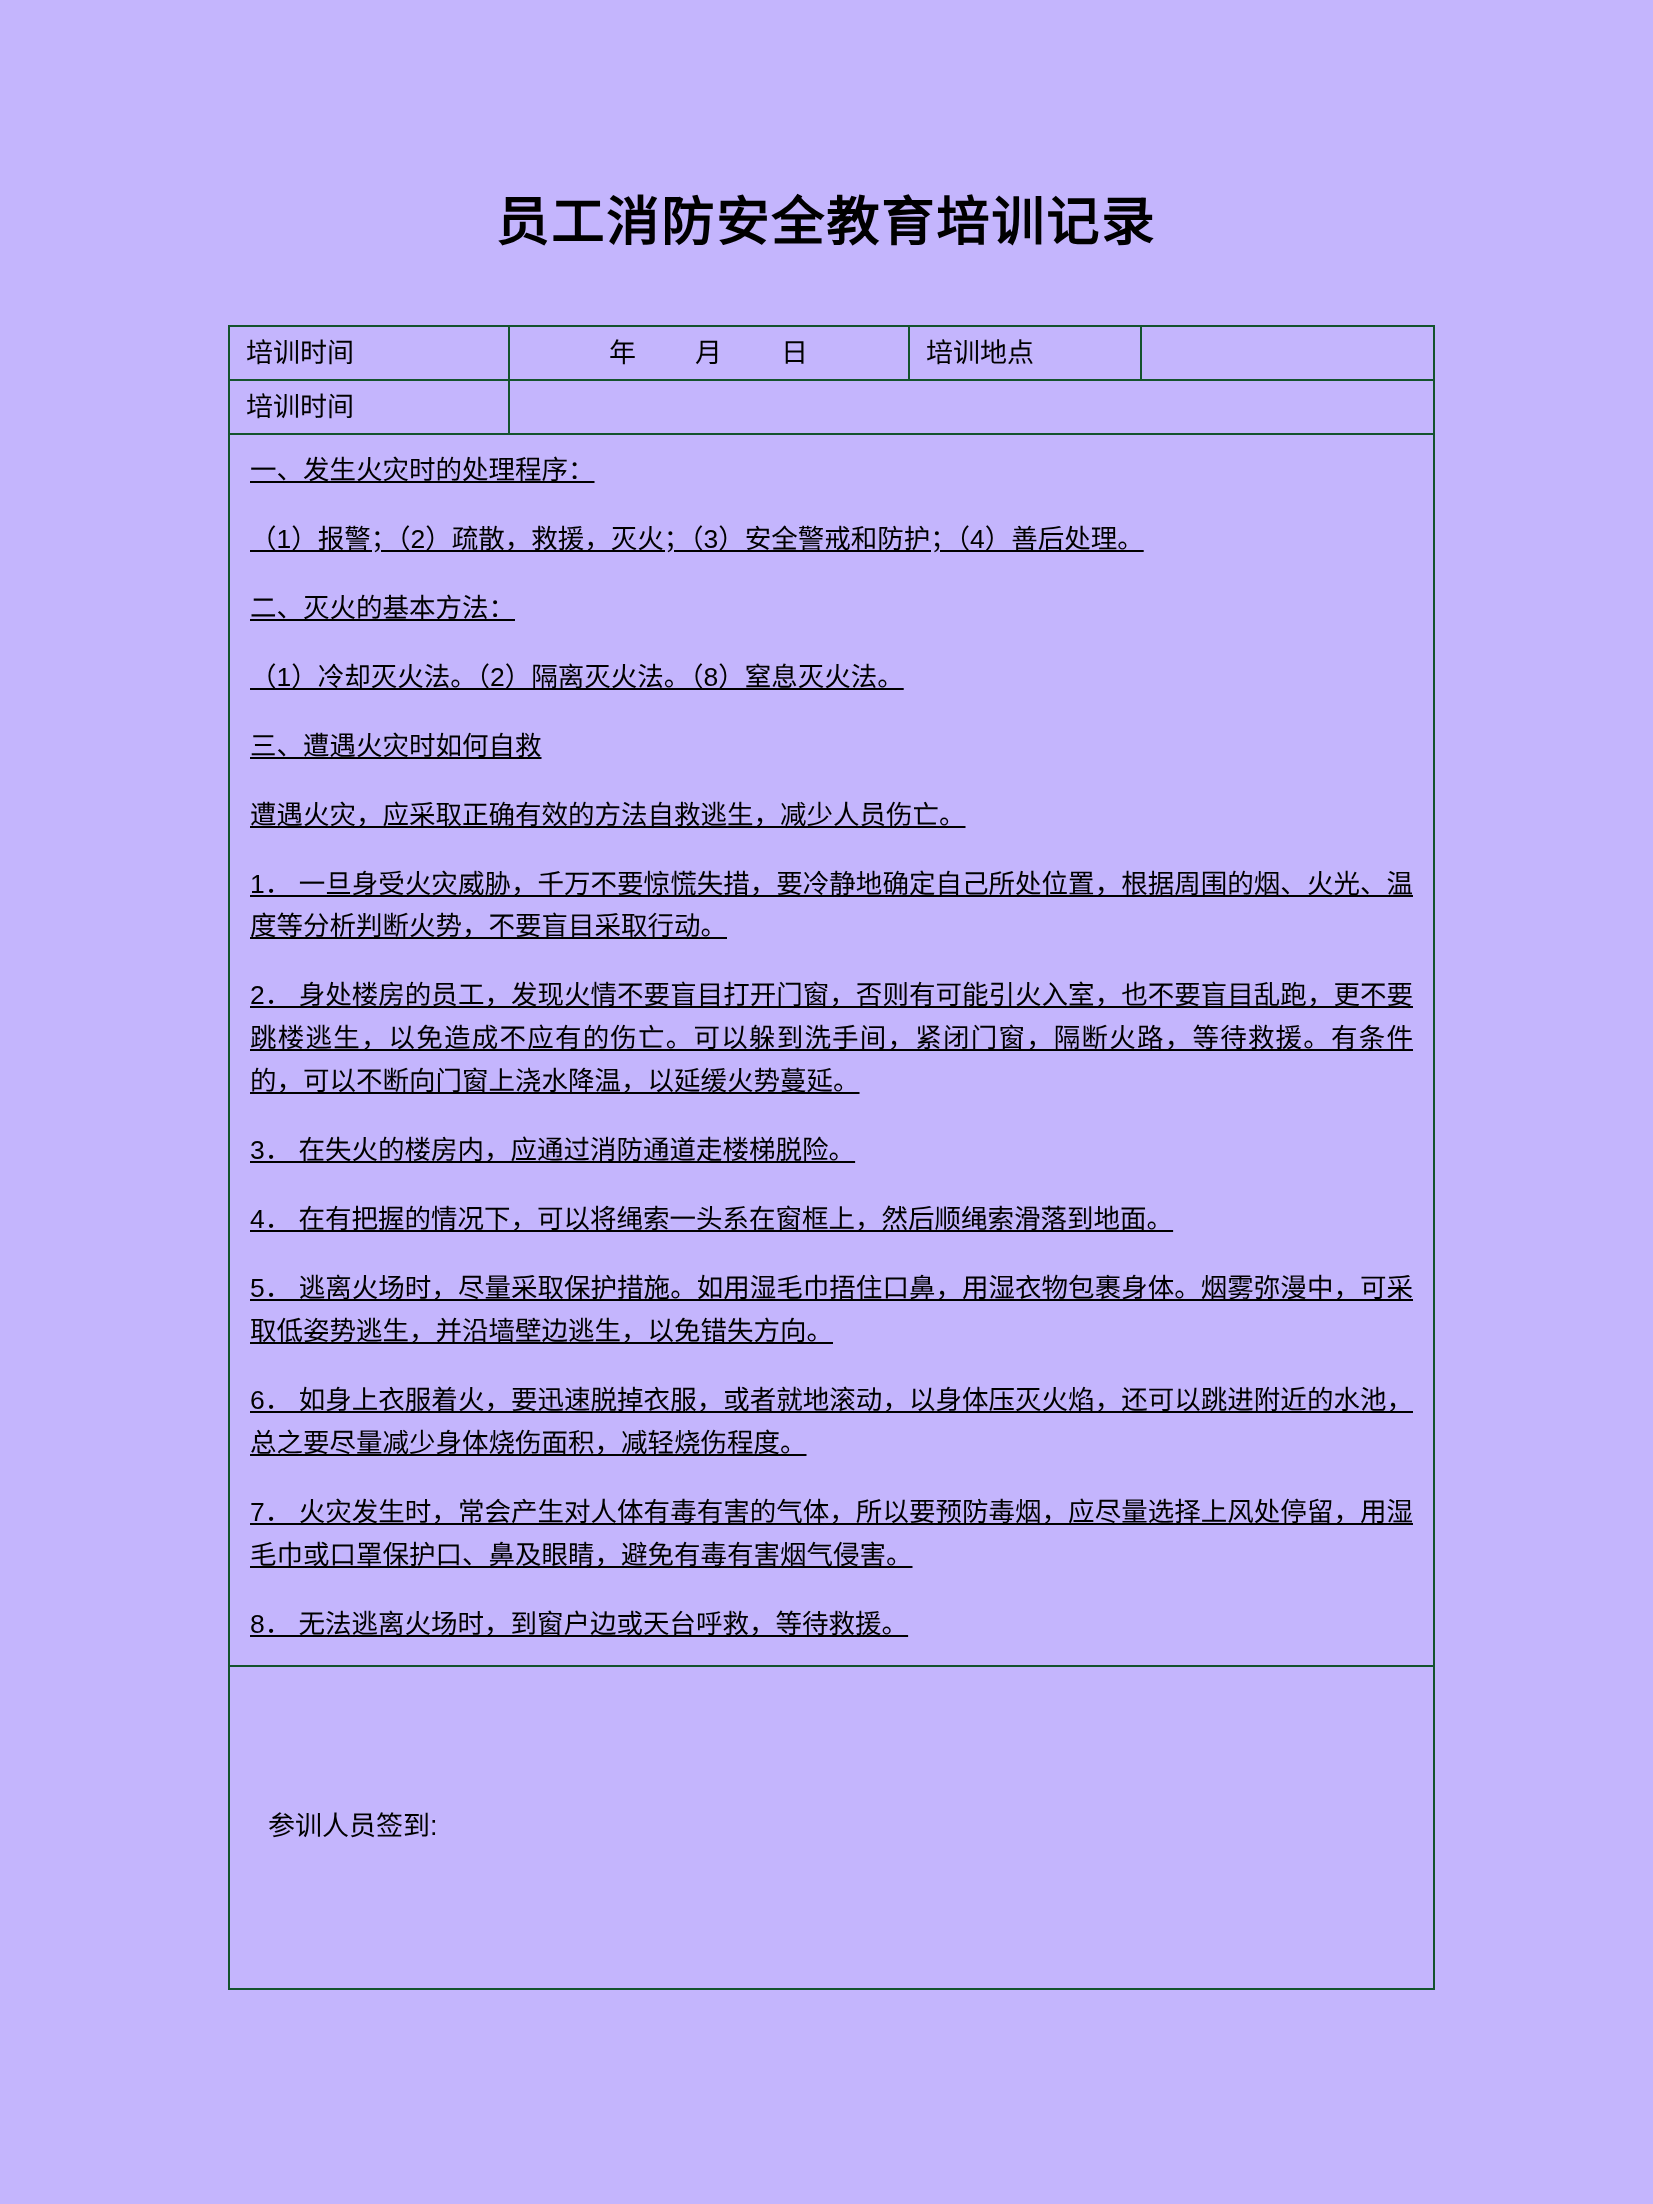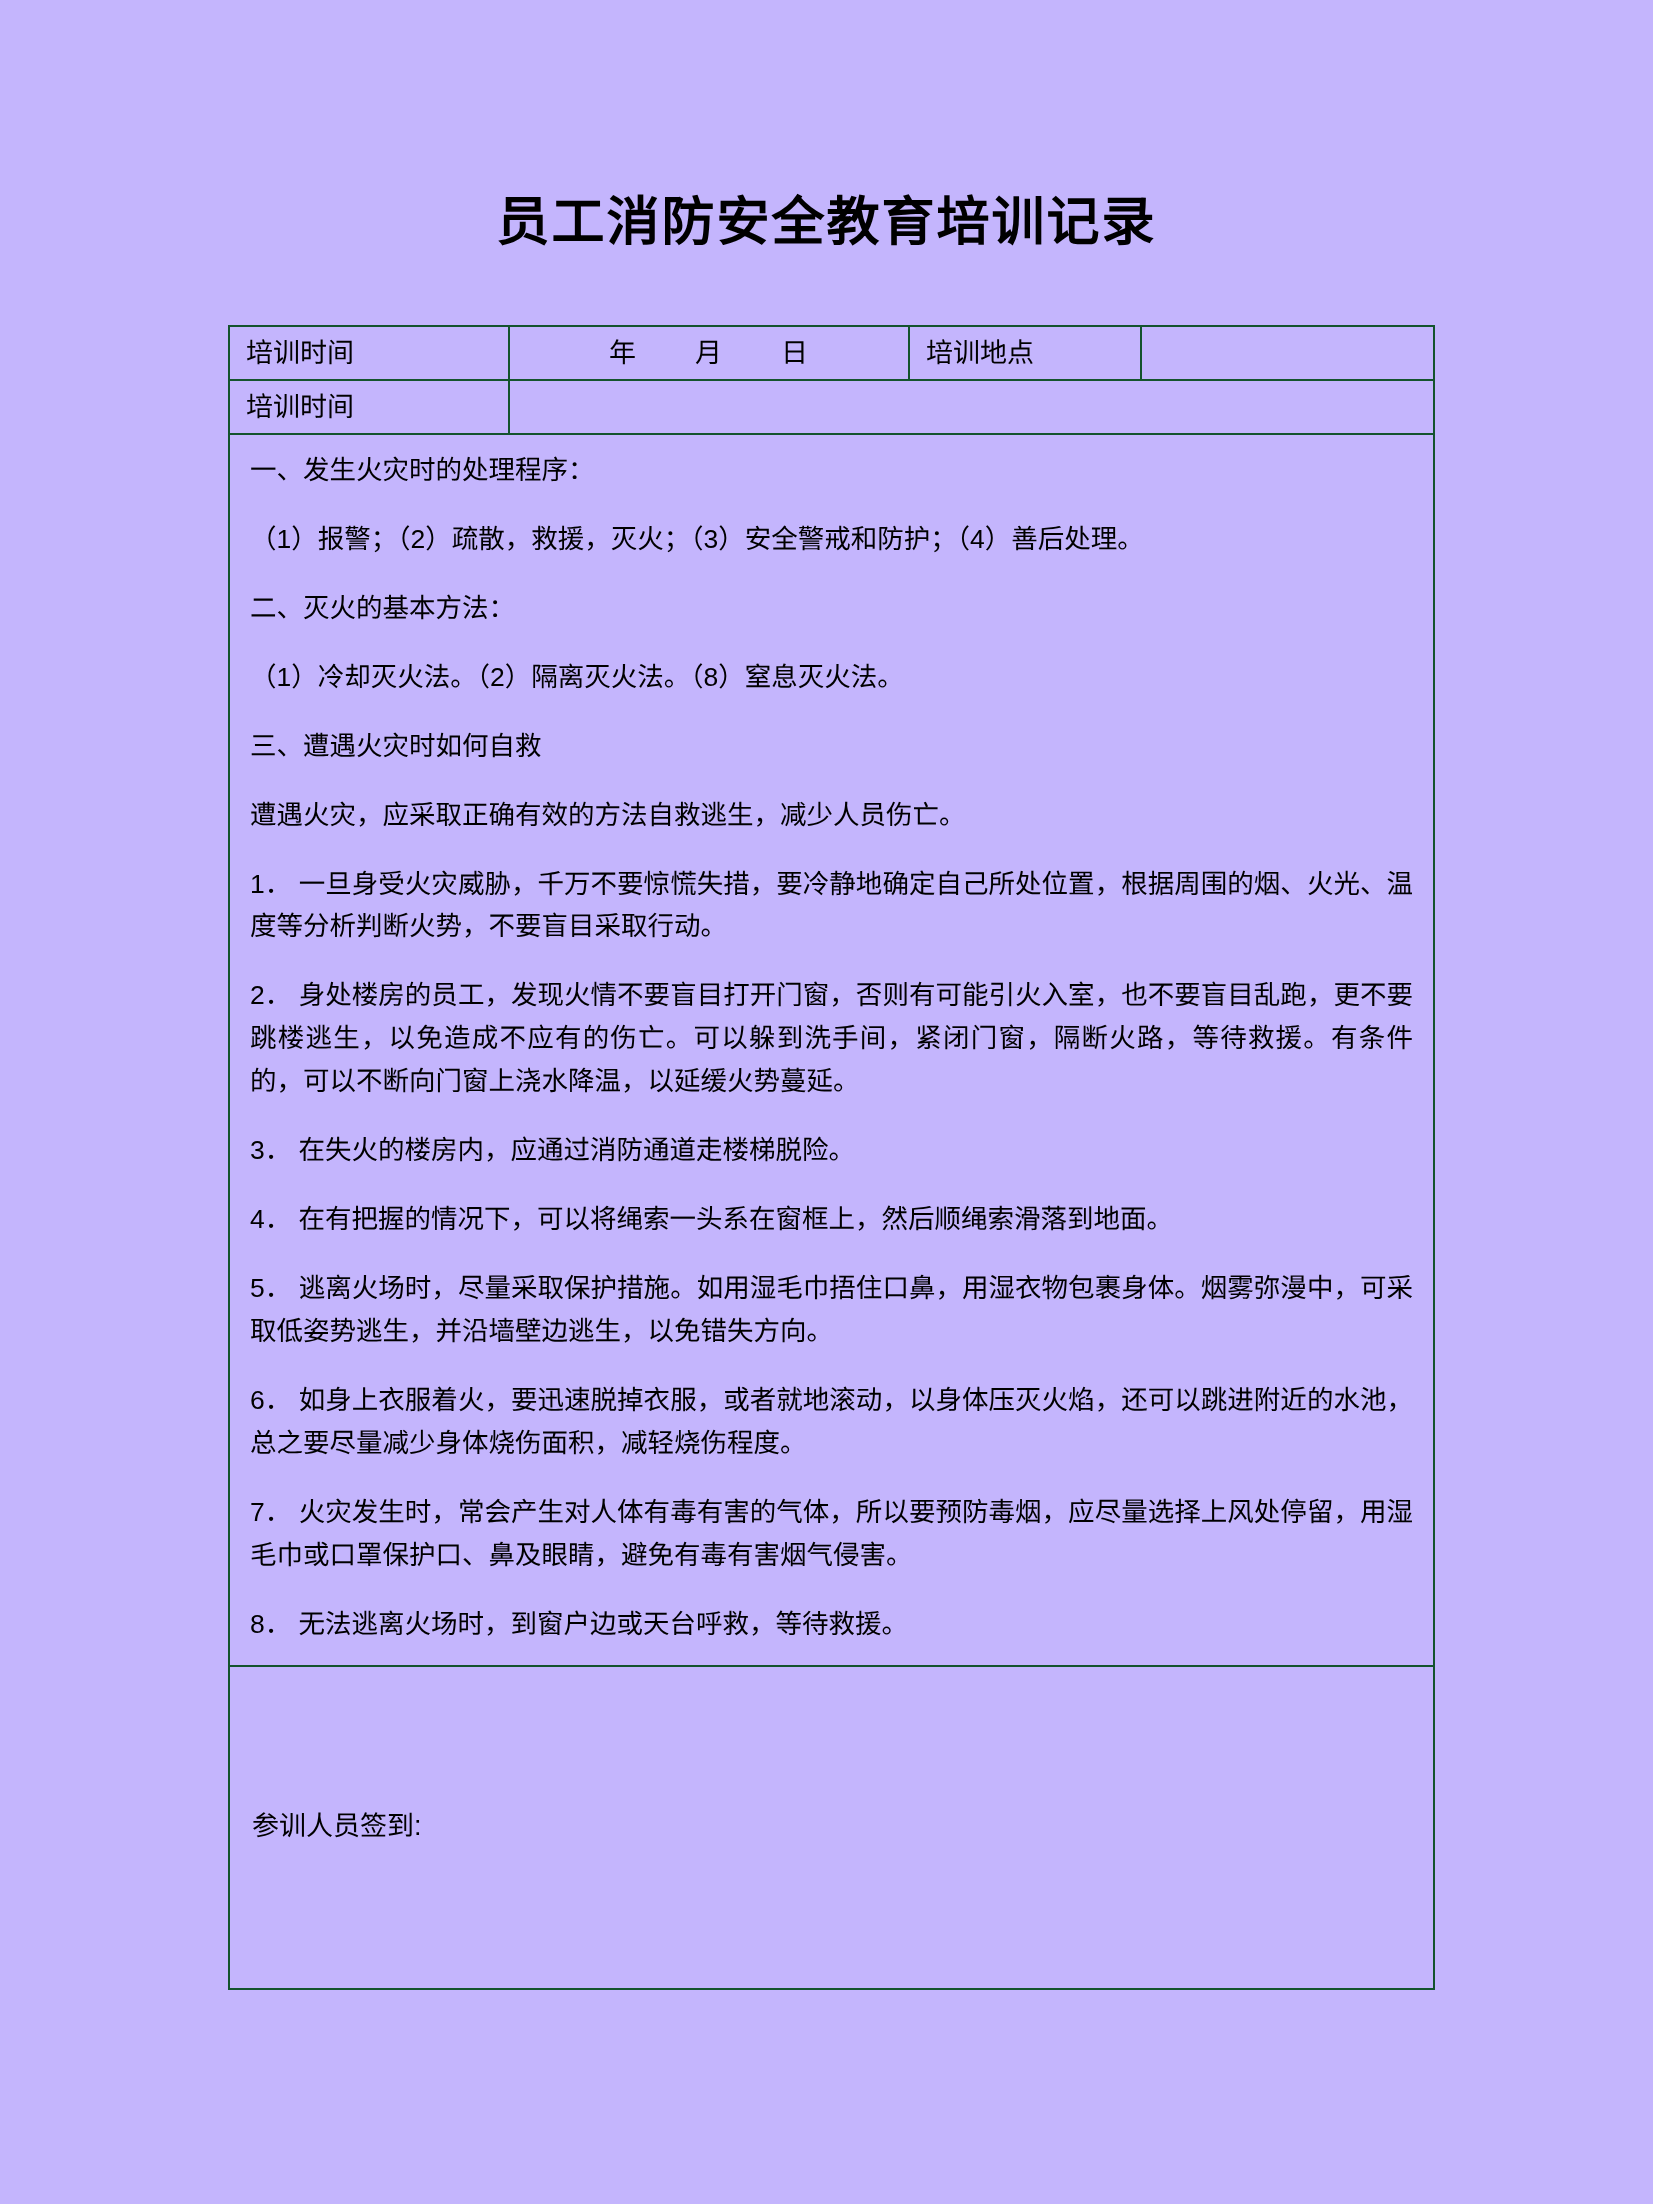--- a/index.html
+++ b/index.html
@@ -76,28 +76,29 @@
     padding: 16px 20px 20px 22px !important;
     vertical-align: top;
     height: 285px;
   }
   .body-text {
     font-size: 26.5px;
     line-height: 1.62;
     margin: 0 0 0 0;
     text-align: justify;
     text-justify: inter-ideograph;
+    text-decoration: underline;
   }
   .body-text + .body-text {
     margin-top: 26px;
   }
   .sign-text {
     font-size: 27px;
     line-height: 1.5;
-    margin: 0;
+    margin: 16px;
   }
   .date-spacer { display: inline-block; width: 58px; }
 </style>
 </head>
 <body>
 
 <div class="page">
 
   <div class="doc-title">员工消防安全教育培训记录</div>
 

